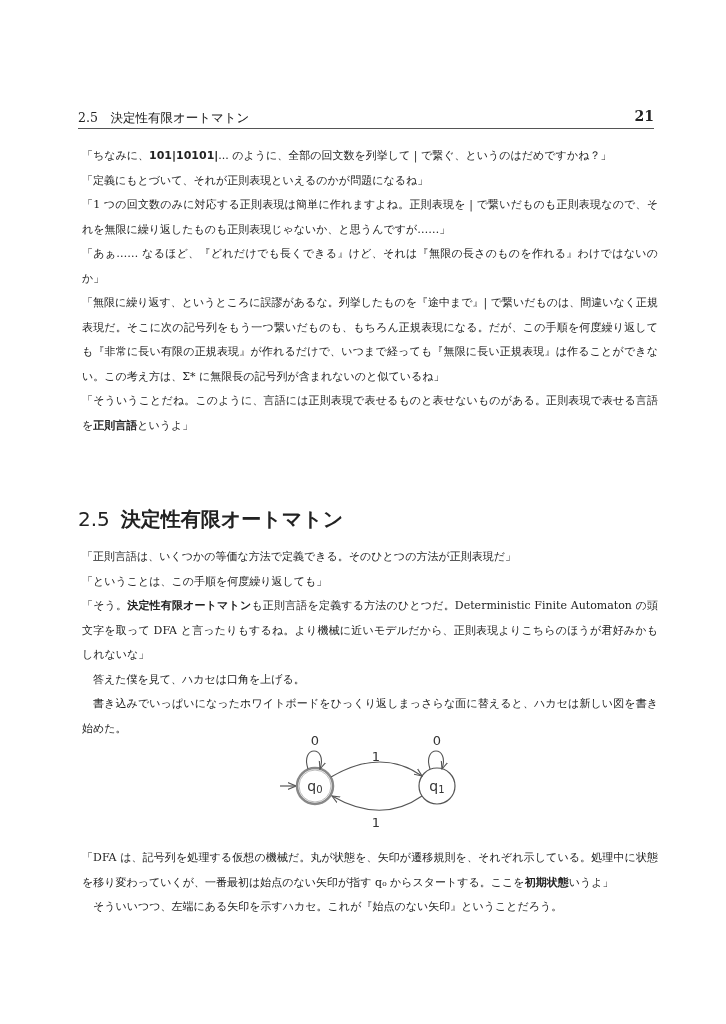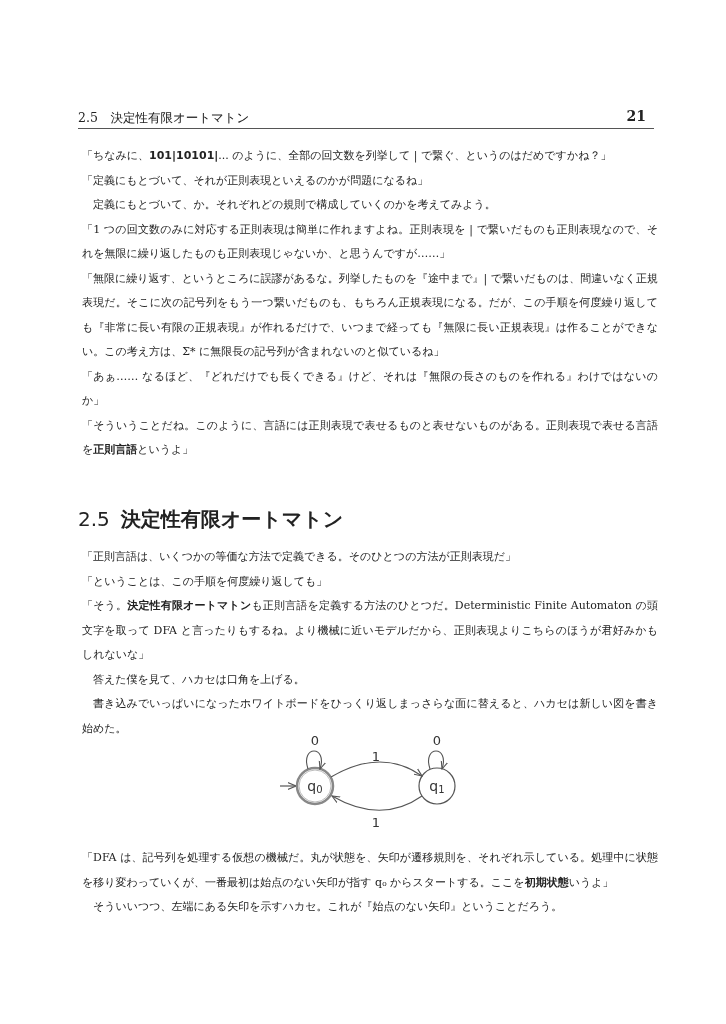--- a/index.html
+++ b/index.html
@@ -1,21 +1,21 @@
 <!DOCTYPE html>
 <html><head>
   <meta charset="utf-8">
   <style>
     html, body { margin: 0; padding: 0; background: #ffffff; }
     body { width: 726px; height: 1024px; position: relative; overflow: hidden;
            font-family: "DejaVu Serif", "Liberation Serif", serif; color: #222; }
     .header { position: absolute; left: 78px; right: 72px; top: 108px; height: 20px;
               border-bottom: 1px solid #555; font-size: 12.5px; }
     .header .sec { position: absolute; left: 0; top: 2px; }
-    .header .pg { position: absolute; right: 8px; top: 0; font-weight: bold; font-size: 14px; }
+    .header .pg { position: absolute; right: 0; top: 0; font-weight: bold; font-size: 14px; }
     .body { position: absolute; left: 82px; width: 576px; font-size: 11px; line-height: 24.5px; }
     .p { margin: 0; text-align: justify; }
     .p.indent { text-indent: 1em; }
     b, .bold { font-weight: bold; font-family: "DejaVu Sans", "Liberation Sans", sans-serif; }
     .h2 { position: absolute; left: 78px; top: 506px; font-size: 20px;
           font-family: "DejaVu Sans", "Liberation Sans", sans-serif; font-weight: normal; }
     .h2 .num { margin-right: 11px; }
     .h2 .ttl { font-weight: bold; }
     .diagram { position: absolute; left: 270px; top: 725px; width: 200px; height: 110px; }
     .diagram text { font-family: "DejaVu Sans", "Liberation Sans", sans-serif; fill: #333; }
@@ -24,24 +24,23 @@
 <body>
 
 <div class="header">
   <span class="sec">2.5　決定性有限オートマトン</span>
   <span class="pg">21</span>
 </div>
 
 <div class="body" style="top:144px">
     <p class="p"><span>「ちなみに、</span><b>101|10101|</b><span>... のように、全部の回文数を列挙して | で繋ぐ、というのはだめですかね？」</span></p>
     <p class="p"><span>「定義にもとづいて、それが正則表現といえるのかが問題になるね」</span></p>
-    <p class="p indent"><span>定義にもとづいて、か。それぞれどの規則で構成していくのかを考えてみよう。</span></p>
     <p class="p"><span>「1 つの回文数のみに対応する正則表現は簡単に作れますよね。正則表現を | で繋いだものも正則表現なので、それを無限に繰り返したものも正則表現じゃないか、と思うんですが……」</span></p>
+    <p class="p"><span>「あぁ…… なるほど、『どれだけでも長くできる』けど、それは『無限の長さのものを作れる』わけではないのか」</span></p>
     <p class="p"><span>「無限に繰り返す、というところに誤謬があるな。列挙したものを『途中まで』| で繋いだものは、間違いなく正規表現だ。そこに次の記号列をもう一つ繋いだものも、もちろん正規表現になる。だが、この手順を何度繰り返しても『非常に長い有限の正規表現』が作れるだけで、いつまで経っても『無限に長い正規表現』は作ることができない。この考え方は、Σ* に無限長の記号列が含まれないのと似ているね」</span></p>
-    <p class="p"><span>「あぁ…… なるほど、『どれだけでも長くできる』けど、それは『無限の長さのものを作れる』わけではないのか」</span></p>
     <p class="p"><span>「そういうことだね。このように、言語には正則表現で表せるものと表せないものがある。正則表現で表せる言語を</span><b>正則言語</b><span>というよ」</span></p>
   </div>
 
 <div class="h2">
   <span class="num">2.5</span><span class="ttl">決定性有限オートマトン</span>
 </div>
 
 <div class="body" style="top:545px">
     <p class="p"><span>「正則言語は、いくつかの等価な方法で定義できる。そのひとつの方法が正則表現だ」</span></p>
     <p class="p"><span>「ということは、この手順を何度繰り返しても」</span></p>

